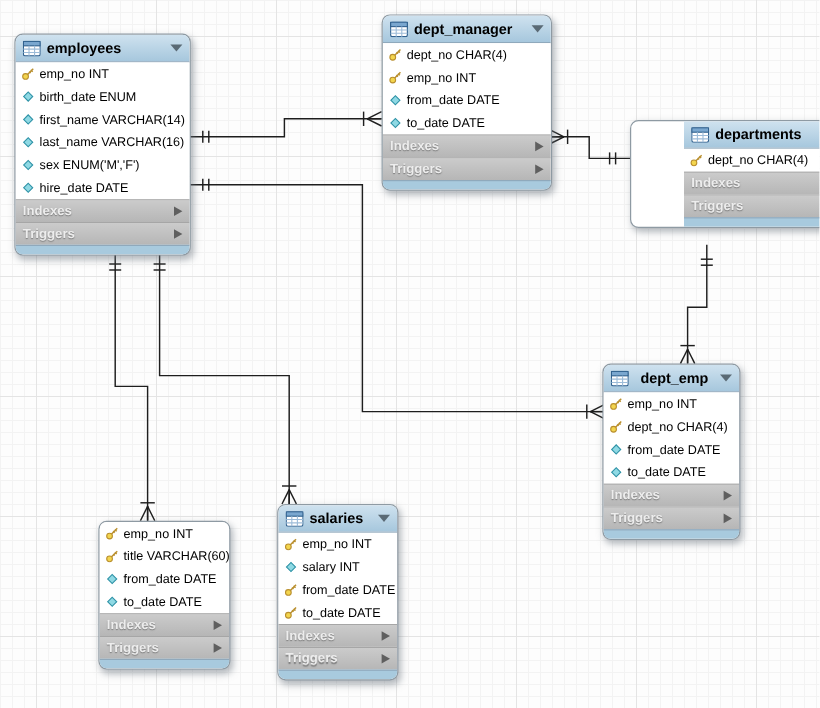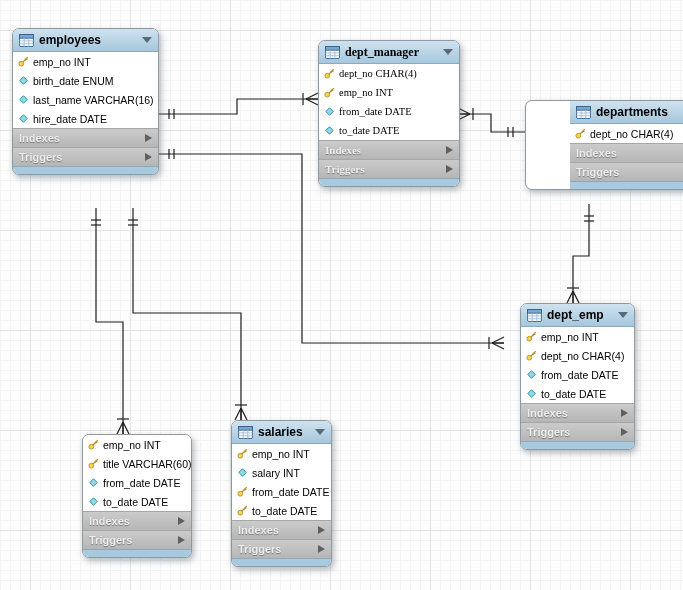--- a/index.html
+++ b/index.html
@@ -133,41 +133,57 @@
           </svg>
         </span>
         <span class="rlbl">birth_date ENUM</span>
       </div>
       <div class="row">
         <span class="ric">
           <svg viewBox="0 0 12 12" width="11" height="11">
             <rect x="3.1" y="3.1" width="5.8" height="5.8" transform="rotate(45 6 6)" fill="#8fd9e4" stroke="#2f93a7"></rect>
           </svg>
         </span>
+        <span class="rlbl">first_name VARCHAR(14)</span>
+      </div>
+      <div class="row">
+        <span class="ric">
+          <svg viewBox="0 0 12 12" width="11" height="11">
+            <rect x="3.1" y="3.1" width="5.8" height="5.8" transform="rotate(45 6 6)" fill="#8fd9e4" stroke="#2f93a7"></rect>
+          </svg>
+        </span>
         <span class="rlbl">last_name VARCHAR(16)</span>
       </div>
       <div class="row">
         <span class="ric">
           <svg viewBox="0 0 12 12" width="11" height="11">
             <rect x="3.1" y="3.1" width="5.8" height="5.8" transform="rotate(45 6 6)" fill="#8fd9e4" stroke="#2f93a7"></rect>
           </svg>
         </span>
+        <span class="rlbl">sex ENUM('M','F')</span>
+      </div>
+      <div class="row">
+        <span class="ric">
+          <svg viewBox="0 0 12 12" width="11" height="11">
+            <rect x="3.1" y="3.1" width="5.8" height="5.8" transform="rotate(45 6 6)" fill="#8fd9e4" stroke="#2f93a7"></rect>
+          </svg>
+        </span>
         <span class="rlbl">hire_date DATE</span>
       </div>
       <div class="sec">
         <span class="slbl">Indexes</span>
         <span class="sarrow"></span>
       </div>
       <div class="sec">
         <span class="slbl">Triggers</span>
         <span class="sarrow"></span>
       </div>
       <div class="foot"></div>
     </div>
-    <div class="tbl" style="left: 318px; top: 40px; width: 140px; font-family: Liberation Serif, serif;">
+    <div class="tbl" style="left: 318px; top: 12px; width: 140px;">
       <div class="hdr">
         <span class="hicon">
           <svg viewBox="0 0 16 14" width="15" height="13">
             <rect x="0.5" y="0.5" width="15" height="13" rx="1.5" fill="#ffffff" stroke="#31618e"></rect>
             <rect x="0.5" y="0.5" width="15" height="4" fill="#7aa7cf" stroke="#31618e"></rect>
             <path d="M0.5 7.5 h15 M0.5 10.5 h15 M5.5 4.5 v9 M10.5 4.5 v9" stroke="#9dbcd8" fill="none"></path>
           </svg>
         </span>
         <span class="ttl">dept_manager</span>
         <span class="tri"></span>
@@ -240,21 +256,21 @@
       <div class="sec">
         <span class="slbl">Indexes</span>
         <span class="sarrow"></span>
       </div>
       <div class="sec">
         <span class="slbl">Triggers</span>
         <span class="sarrow"></span>
       </div>
       <div class="foot"></div>
     </div>
-    <div class="tbl" style="left: 520px; top: 303px; width: 113px;">
+    <div class="tbl" style="left: 502px; top: 303px; width: 113px; text-align: center;">
       <div class="hdr">
         <span class="hicon">
           <svg viewBox="0 0 16 14" width="15" height="13">
             <rect x="0.5" y="0.5" width="15" height="13" rx="1.5" fill="#ffffff" stroke="#31618e"></rect>
             <rect x="0.5" y="0.5" width="15" height="4" fill="#7aa7cf" stroke="#31618e"></rect>
             <path d="M0.5 7.5 h15 M0.5 10.5 h15 M5.5 4.5 v9 M10.5 4.5 v9" stroke="#9dbcd8" fill="none"></path>
           </svg>
         </span>
         <span class="ttl">dept_emp</span>
         <span class="tri"></span>

